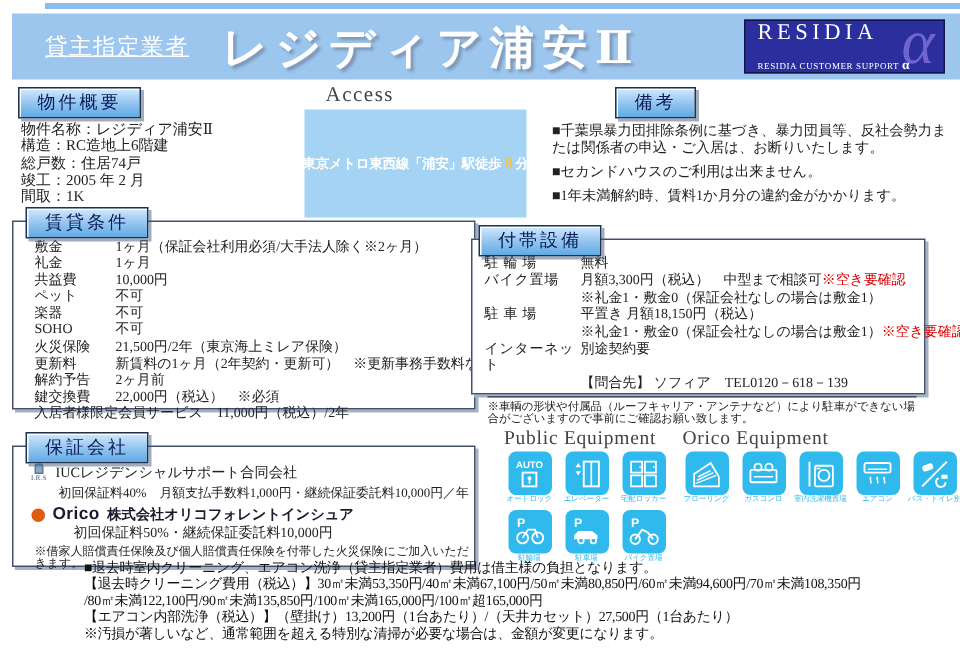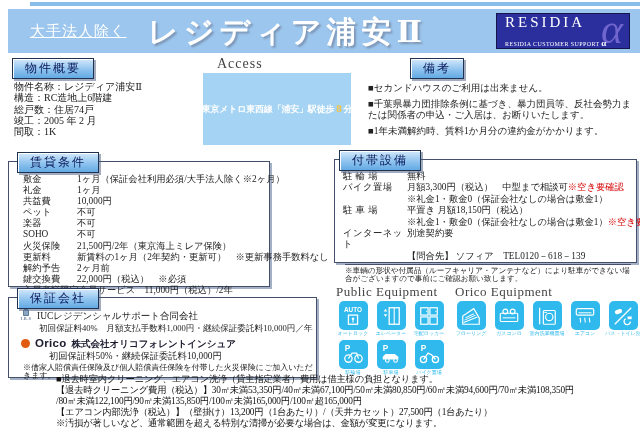--- a/index.html
+++ b/index.html
@@ -34,41 +34,41 @@
   
   .access-label { position:absolute; left:217px; top:56px; font-size:14px; color:#444; letter-spacing:1px; }
   .access-box { position:absolute; left:203px; top:73px; width:148px; height:72px; background:#a5d3f3; display:flex; align-items:center; justify-content:center; }
   .access-text { font-size:9px; color:#fff; font-weight:bold; white-space:nowrap; letter-spacing:-.2px; }
   .access-text .min { color:#f5c33c; font-size:11px; padding:0 2px; }
   
   .rm-tab { position:absolute; left:410px; top:58px; }
   .rm-list { position:absolute; left:368px; top:83px; width:268px; font-size:9.5px; line-height:10.8px; color:#222; }
   .rm-list div { margin-bottom:5.5px; }
   
-  .rent-box { left:8px; top:161px; width:262px; height:126px; }
+  .rent-box { left:8px; top:147px; width:309px; height:126px; }
   .rent-body { padding:12px 4px 0 14px; font-size:9.3px; line-height:11.1px; color:#222; }
   .krow { display:flex; }
   .krow .k { width:54px; flex:0 0 54px; }
   .krow .v { white-space:nowrap; }
   
   .guar-box { left:8px; top:297px; width:309px; height:81px; }
   .guar-body { padding:11px 4px 0 10px; font-size:9.5px; color:#222; }
   .irs-row { display:flex; align-items:center; line-height:10px; }
   .irs-logo { width:14px; height:13px; margin-right:4px; text-align:center; }
   .irs-logo .cap { display:block; width:6px; height:7px; margin:0 auto; background:#8aa6c2; border-radius:2px 2px 0 0; border:1px solid #5c7democrat; border:1px solid #5c7a96; }
   .irs-logo .txt { display:block; font-size:4.5px; color:#334a77; line-height:5px; letter-spacing:.3px; }
   .irs-terms { margin:2px 0 4px 20px; font-size:8.6px; line-height:9.5px; white-space:nowrap; }
   .orico-row { display:flex; align-items:center; line-height:11px; font-family:"Liberation Sans","DejaVu Sans",sans-serif; }
   .orico-dot { width:9px; height:9px; border-radius:50%; background:#e05a10; margin:0 5px 0 2px; flex:0 0 9px; }
   .orico-brand { font-size:11.5px; font-weight:bold; color:#1a1a2e; margin-right:5px; letter-spacing:.3px; }
   .orico-name { font-size:9.5px; font-weight:bold; color:#1a1a2e; }
   .orico-terms { margin:2px 0 3px 30px; font-size:9.3px; line-height:10px; }
   .guar-note { margin-left:4px; font-size:8px; line-height:8.8px; width:292px; }
   
-  .fac-box { left:334px; top:159px; width:303px; height:104px; }
+  .fac-box { left:314px; top:159px; width:303px; height:104px; }
   .fac-body { padding:11px 3px 0 8px; font-size:9.3px; line-height:11.4px; color:#222; }
   .frow { display:flex; }
   .frow .k { width:64px; flex:0 0 64px; letter-spacing:.5px; }
   .frow .v { white-space:nowrap; }
   .frow .red { color:#d70000; white-space:nowrap; }
   .fac-note { margin:2px 2px 0 2px; border-top:1px solid #44506b; padding-top:1.5px; font-size:7.6px; line-height:8.6px; color:#222; }
   
   .pub-label { position:absolute; left:336px; top:284px; font-size:13px; color:#444; letter-spacing:.5px; }
   .room-label { position:absolute; left:455px; top:284px; font-size:13px; color:#444; letter-spacing:.5px; }
   .eq-grid { position:absolute; display:flex; flex-wrap:wrap; }
@@ -80,21 +80,21 @@
   .eq-icon svg { display:block; }
   
   .bottom { position:absolute; left:8px; top:374px; width:632px; font-size:9.3px; line-height:11px; color:#111; letter-spacing:-.2px;margin-left:48px; }
   .bottom div { white-space:nowrap; }
 </style>
 </head>
 <body>
 
 <div class="top-strip"></div>
 <div class="band">
-  <div class="doc-label">大手法人除く</div>
+  <div class="doc-label">貸主指定業者</div>
   <div class="main-title">レジディア浦安Ⅱ</div>
   <div class="logo">
     <div class="logo-alpha">α</div>
     <div class="logo-brand">RESIDIA</div>
     <div class="logo-sub"><span>RESIDIA CUSTOMER SUPPORT</span> <span class="a2">α</span></div>
     <div class="logo-service">入居者様限定会員サービス</div>
   </div>
 </div>
 
 <div class="tab ov-tab">物件概要</div>
@@ -108,22 +108,22 @@
 
 <div class="access-label">Access</div>
 <div class="access-box">
   <div class="access-text">
     <span>東京メトロ東西線「浦安」駅徒歩</span><span class="min">8</span><span>分</span>
   </div>
 </div>
 
 <div class="tab rm-tab">備考</div>
 <div class="rm-list">
+  <div>■千葉県暴力団排除条例に基づき、暴力団員等、反社会勢力または関係者の申込・ご入居は、お断りいたします。</div>
   <div>■セカンドハウスのご利用は出来ません。</div>
-  <div>■千葉県暴力団排除条例に基づき、暴力団員等、反社会勢力または関係者の申込・ご入居は、お断りいたします。</div>
   <div>■1年未満解約時、賃料1か月分の違約金がかかります。</div>
 </div>
 
 <div class="boxed rent-box">
   <div class="tab">賃貸条件</div>
   <div class="rent-body">
     <div class="krow">
         <span class="k">敷金</span>
         <span class="v">1ヶ月（保証会社利用必須/大手法人除く※2ヶ月）</span>
       </div>

